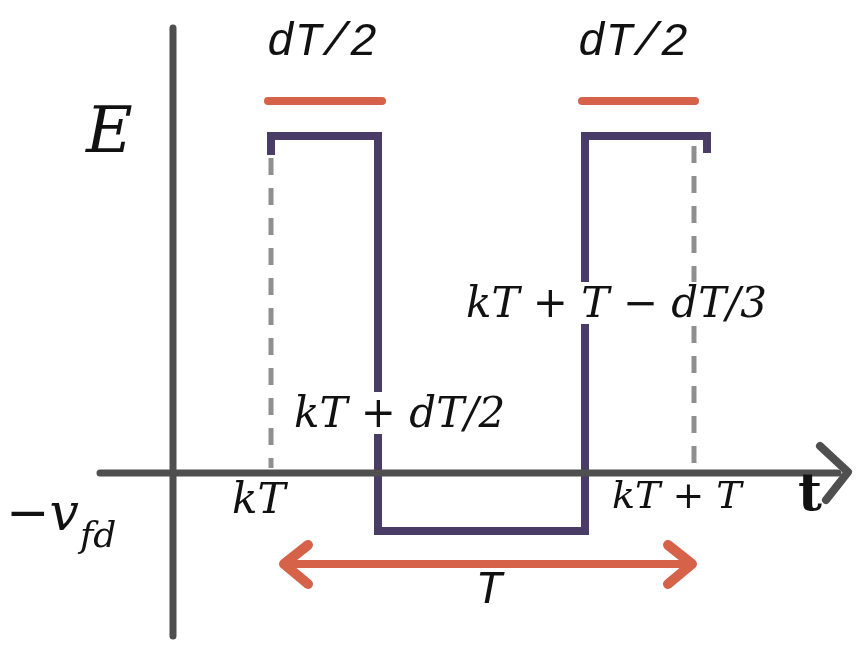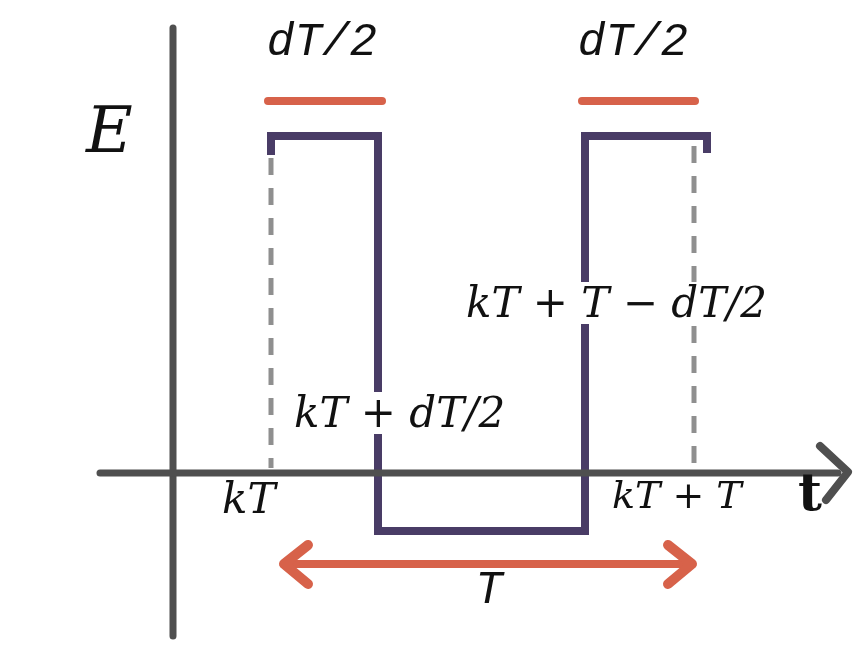--- a/index.html
+++ b/index.html
@@ -19,21 +19,21 @@
   .stroke-dashed{stroke:var(--dashed);fill:none;stroke-dasharray:17 13;}
   .lbl{position:absolute;line-height:1;white-space:nowrap;font-style:italic;}
   .lbl.upright{font-style:normal;}
   .onwave{background:var(--background);padding:0 5px;z-index:3;}
   .centerx{transform:translateX(-50%);font-family:Liberation Mono, monospace;}
   .lbl-E{left:86px;top:98px;font-size:64px;}
   .lbl-duty1{left:322px;top:20px;font-size:46px;}
   .lbl-duty2{left:633px;top:20px;font-size:46px;}
   .lbl-fall{left:289px;top:392px;font-size:42px;text-align:center;}
   .lbl-rise{left:461px;top:282px;font-size:42px;}
-  .lbl-kT{left:222px;top:478px;font-size:42px;}
+  .lbl-kT{left:232px;top:478px;font-size:42px;}
   .lbl-kTT{left:612px;top:476px;font-size:38px;}
   .lbl-t{left:798px;top:466px;font-size:52px;font-weight:600;}
   .lbl-T{left:489px;top:568px;font-size:46px;}
   .lbl-vfd{left:6px;top:486px;font-size:52px;}
   .lbl-vfd sub{font-size:36px;position:relative;top:6px;left:1px;}
 </style>
 </head>
 <body>
 
 <div class="figure">
@@ -56,26 +56,27 @@
     <polyline class="stroke-accent" points="308,545 284,564 308,584" stroke-width="10" stroke-linecap="round" stroke-linejoin="round"></polyline>
     <polyline class="stroke-accent" points="668,545 692,564 668,584" stroke-width="10" stroke-linecap="round" stroke-linejoin="round"></polyline>
   </svg>
 
   <div class="lbl lbl-E">E</div>
 
   <div class="lbl lbl-duty1 centerx">dT/2</div>
 
   <div class="lbl lbl-duty2 centerx">dT/2</div>
 
-  <div class="lbl lbl-rise onwave">kT + T − dT/2</div>
+  <div class="lbl lbl-rise onwave">kT + T − dT/3</div>
 
   <div class="lbl lbl-fall onwave">kT + dT/2</div>
 
   <div class="lbl lbl-kT">kT</div>
 
   <div class="lbl lbl-kTT">kT + T</div>
 
   <div class="lbl lbl-t upright">t</div>
 
   <div class="lbl lbl-T centerx">T</div>
 
+  <div class="lbl lbl-vfd"><span>−v</span><sub>fd</sub></div>
 
 </div>
 
 </body></html>

